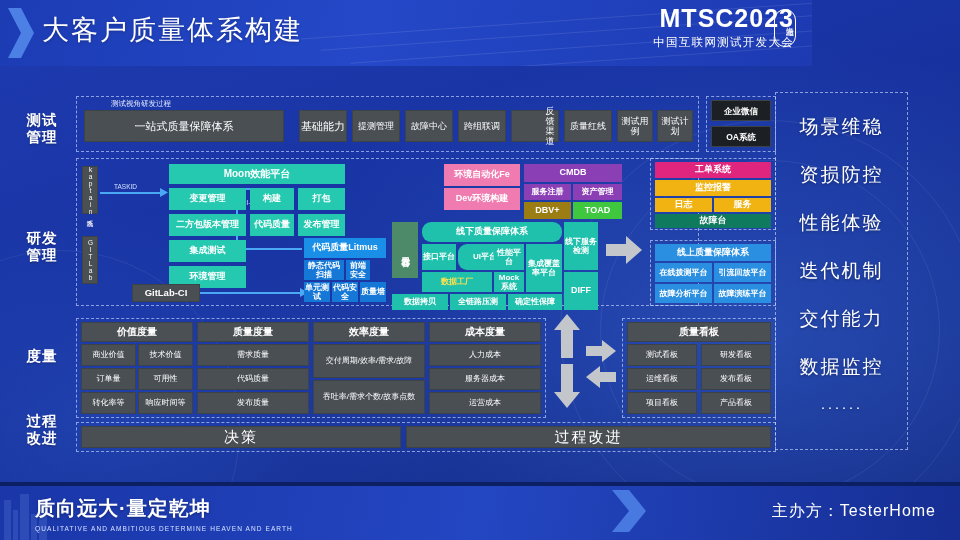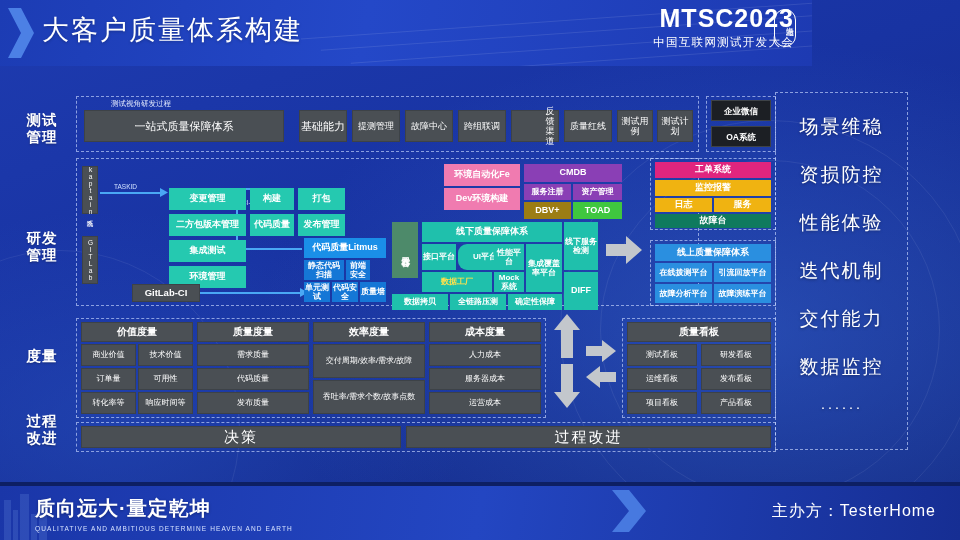--- a/index.html
+++ b/index.html
@@ -182,20 +182,21 @@
 
     <div class="conn" style="left:184px;top:204px;width:104px;height:1.5px;"></div>
     <svg class="arrowhead" style="left:286px;top:200px;width:8px;height:9px;">
         <polygon points="0,0 8,4.5 0,9" fill="#4aa8f5"></polygon>
       </svg>
     <div class="conn" style="left:222px;top:122px;width:1.5px;height:40px;"></div>
     <div class="conn" style="left:222px;top:160px;width:66px;height:1.5px;"></div>
     <div class="conn" style="left:157px;top:160px;width:66px;height:1.5px;"></div>
     <div class="conn" style="left:160px;top:100px;width:100px;height:1.5px;"></div>
 
+    <div class="cell cyan big" style="left:155px;top:76px;width:176px;height:20px;">Moon效能平台</div>
 
     <div class="cell cyan mid" style="left:155px;top:100px;width:77px;height:22px;">变更管理</div>
     <div class="cell cyan mid" style="left:236px;top:100px;width:44px;height:22px;">构建</div>
     <div class="cell cyan mid" style="left:284px;top:100px;width:47px;height:22px;">打包</div>
     <div class="cell cyan mid" style="left:155px;top:126px;width:77px;height:22px;">二方包版本管理</div>
     <div class="cell cyan mid" style="left:236px;top:126px;width:44px;height:22px;">代码质量</div>
     <div class="cell cyan mid" style="left:284px;top:126px;width:47px;height:22px;">发布管理</div>
     <div class="cell cyan mid" style="left:155px;top:152px;width:77px;height:22px;">集成测试</div>
     <div class="cell cyan mid" style="left:155px;top:178px;width:77px;height:22px;">环境管理</div>
     <div class="gbox" style="left:118px;top:196px;width:68px;height:18px;font-size:9.5px;font-weight:bold;">GitLab-CI</div>
@@ -211,21 +212,21 @@
     <div class="cell pink mid" style="left:430px;top:100px;width:76px;height:22px;">Dev环境构建</div>
 
     <div class="cell purple mid" style="left:510px;top:76px;width:98px;height:18px;">CMDB</div>
     <div class="cell purple" style="left:510px;top:96px;width:47px;height:16px;">服务注册</div>
     <div class="cell purple" style="left:559px;top:96px;width:49px;height:16px;">资产管理</div>
     <div class="cell olive mid" style="left:510px;top:114px;width:47px;height:17px;">DBV+</div>
     <div class="cell green mid" style="left:559px;top:114px;width:49px;height:17px;">TOAD</div>
 
     <div class="cell dgreen vtext mid" style="left:378px;top:134px;width:26px;height:56px;">容器云</div>
 
-    <div class="cell cyan2 mid" style="left:408px;top:134px;width:140px;height:20px;">线下质量保障体系</div>
+    <div class="cell cyan2 mid" style="left:408px;top:134px;width:140px;height:20px;border-radius:9px;">线下质量保障体系</div>
     <div class="cell cyan2" style="left:408px;top:156px;width:34px;height:26px;">接口平台</div>
     <div class="cell cyan2" style="left:444px;top:156px;width:54px;height:26px;border-radius:9px;">UI平台</div>
     <div class="cell cyan2" style="left:480px;top:156px;width:30px;height:26px;">性能平台</div>
     <div class="cell cyan2" style="left:512px;top:156px;width:36px;height:48px;">集成覆盖率平台</div>
     <div class="cell cyan2 yellowtext" style="left:408px;top:184px;width:70px;height:20px;">数据工厂</div>
     <div class="cell cyan2" style="left:480px;top:184px;width:30px;height:20px;">Mock系统</div>
     <div class="cell cyan2" style="left:378px;top:206px;width:56px;height:16px;">数据拷贝</div>
     <div class="cell cyan2" style="left:436px;top:206px;width:56px;height:16px;">全链路压测</div>
     <div class="cell cyan2" style="left:494px;top:206px;width:54px;height:16px;">确定性保障</div>
     <div class="cell cyan2" style="left:550px;top:134px;width:34px;height:48px;">线下服务检测</div>

